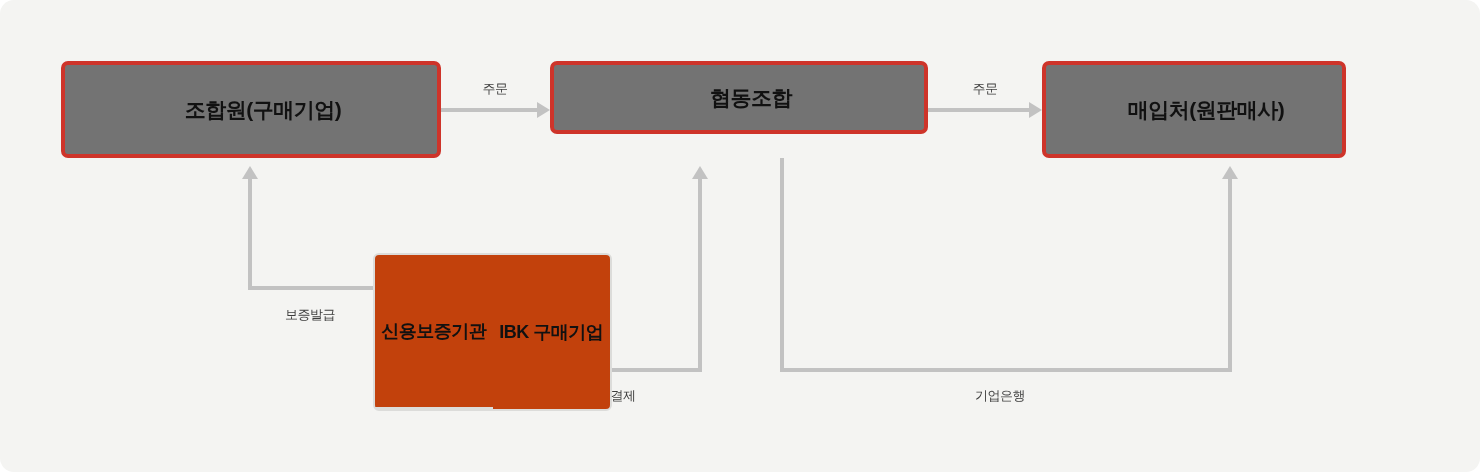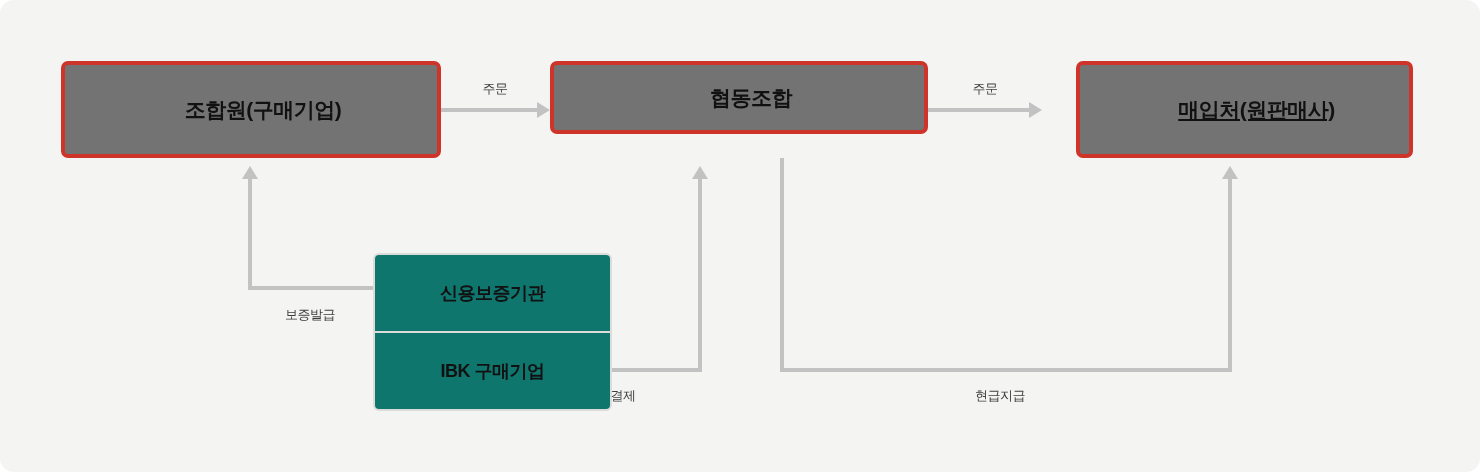--- a/index.html
+++ b/index.html
@@ -32,25 +32,25 @@
     border:4px solid var(--accent-red);
     border-radius:7px;
     font-weight:700;
     font-size:21px;
     color:var(--node-text);
     letter-spacing:-0.5px;
   }
   .stack{
     position:absolute;
     left:373px;top:253px;width:239px;height:158px;
-    background:#0f766e;
+    background:#c2410c;
     border:2px solid var(--box-border-gray);
     border-radius:6px;
     box-sizing:border-box;
-    display:flex;flex-direction:column;
+    display:flex;flex-direction:row;
   }
   .stack .cell{
     flex:1;
     display:flex;align-items:center;justify-content:center;
     font-weight:700;font-size:18px;color:var(--node-text);
     letter-spacing:-0.5px;
   }
   .stack .cell.divided{border-bottom:2px solid var(--box-border-gray);}
   .line{position:absolute;background:var(--connector-gray);}
   .arrow-up{
@@ -80,21 +80,21 @@
 <div class="panel">
 
   <div class="node red" style="left:61px;top:61px;width:380px;height:97px;">
     <span>조합원(구매기업)</span>
   </div>
 
   <div class="node red" style="left:550px;top:61px;width:378px;height:73px;">
     <span>협동조합</span>
   </div>
 
-  <div class="node red" style="left:1076px;top:61px;width:337px;height:97px;text-decoration:underline;">
+  <div class="node red" style="left:1042px;top:61px;width:304px;height:97px;">
     <span>매입처(원판매사)</span>
   </div>
 
   <div class="stack">
     <div class="cell divided">
       <span>신용보증기관</span>
     </div>
     <div class="cell">
       <span>IBK 구매기업</span>
     </div>
@@ -115,15 +115,15 @@
 
   <div class="line" style="left:612px;top:368px;width:90px;height:4px;"></div>
   <div class="line" style="left:698px;top:178px;width:4px;height:194px;"></div>
   <div class="arrow-up" style="left:692px;top:166px;"></div>
   <div class="edge-label" style="left:623px;top:396px;">결제</div>
 
   <div class="line" style="left:780px;top:158px;width:4px;height:214px;"></div>
   <div class="line" style="left:780px;top:368px;width:452px;height:4px;"></div>
   <div class="line" style="left:1228px;top:178px;width:4px;height:194px;"></div>
   <div class="arrow-up" style="left:1222px;top:166px;"></div>
-  <div class="edge-label" style="left:1000px;top:396px;">현급지급</div>
+  <div class="edge-label" style="left:1000px;top:396px;">기업은행</div>
 
 </div>
 
 </body></html>

